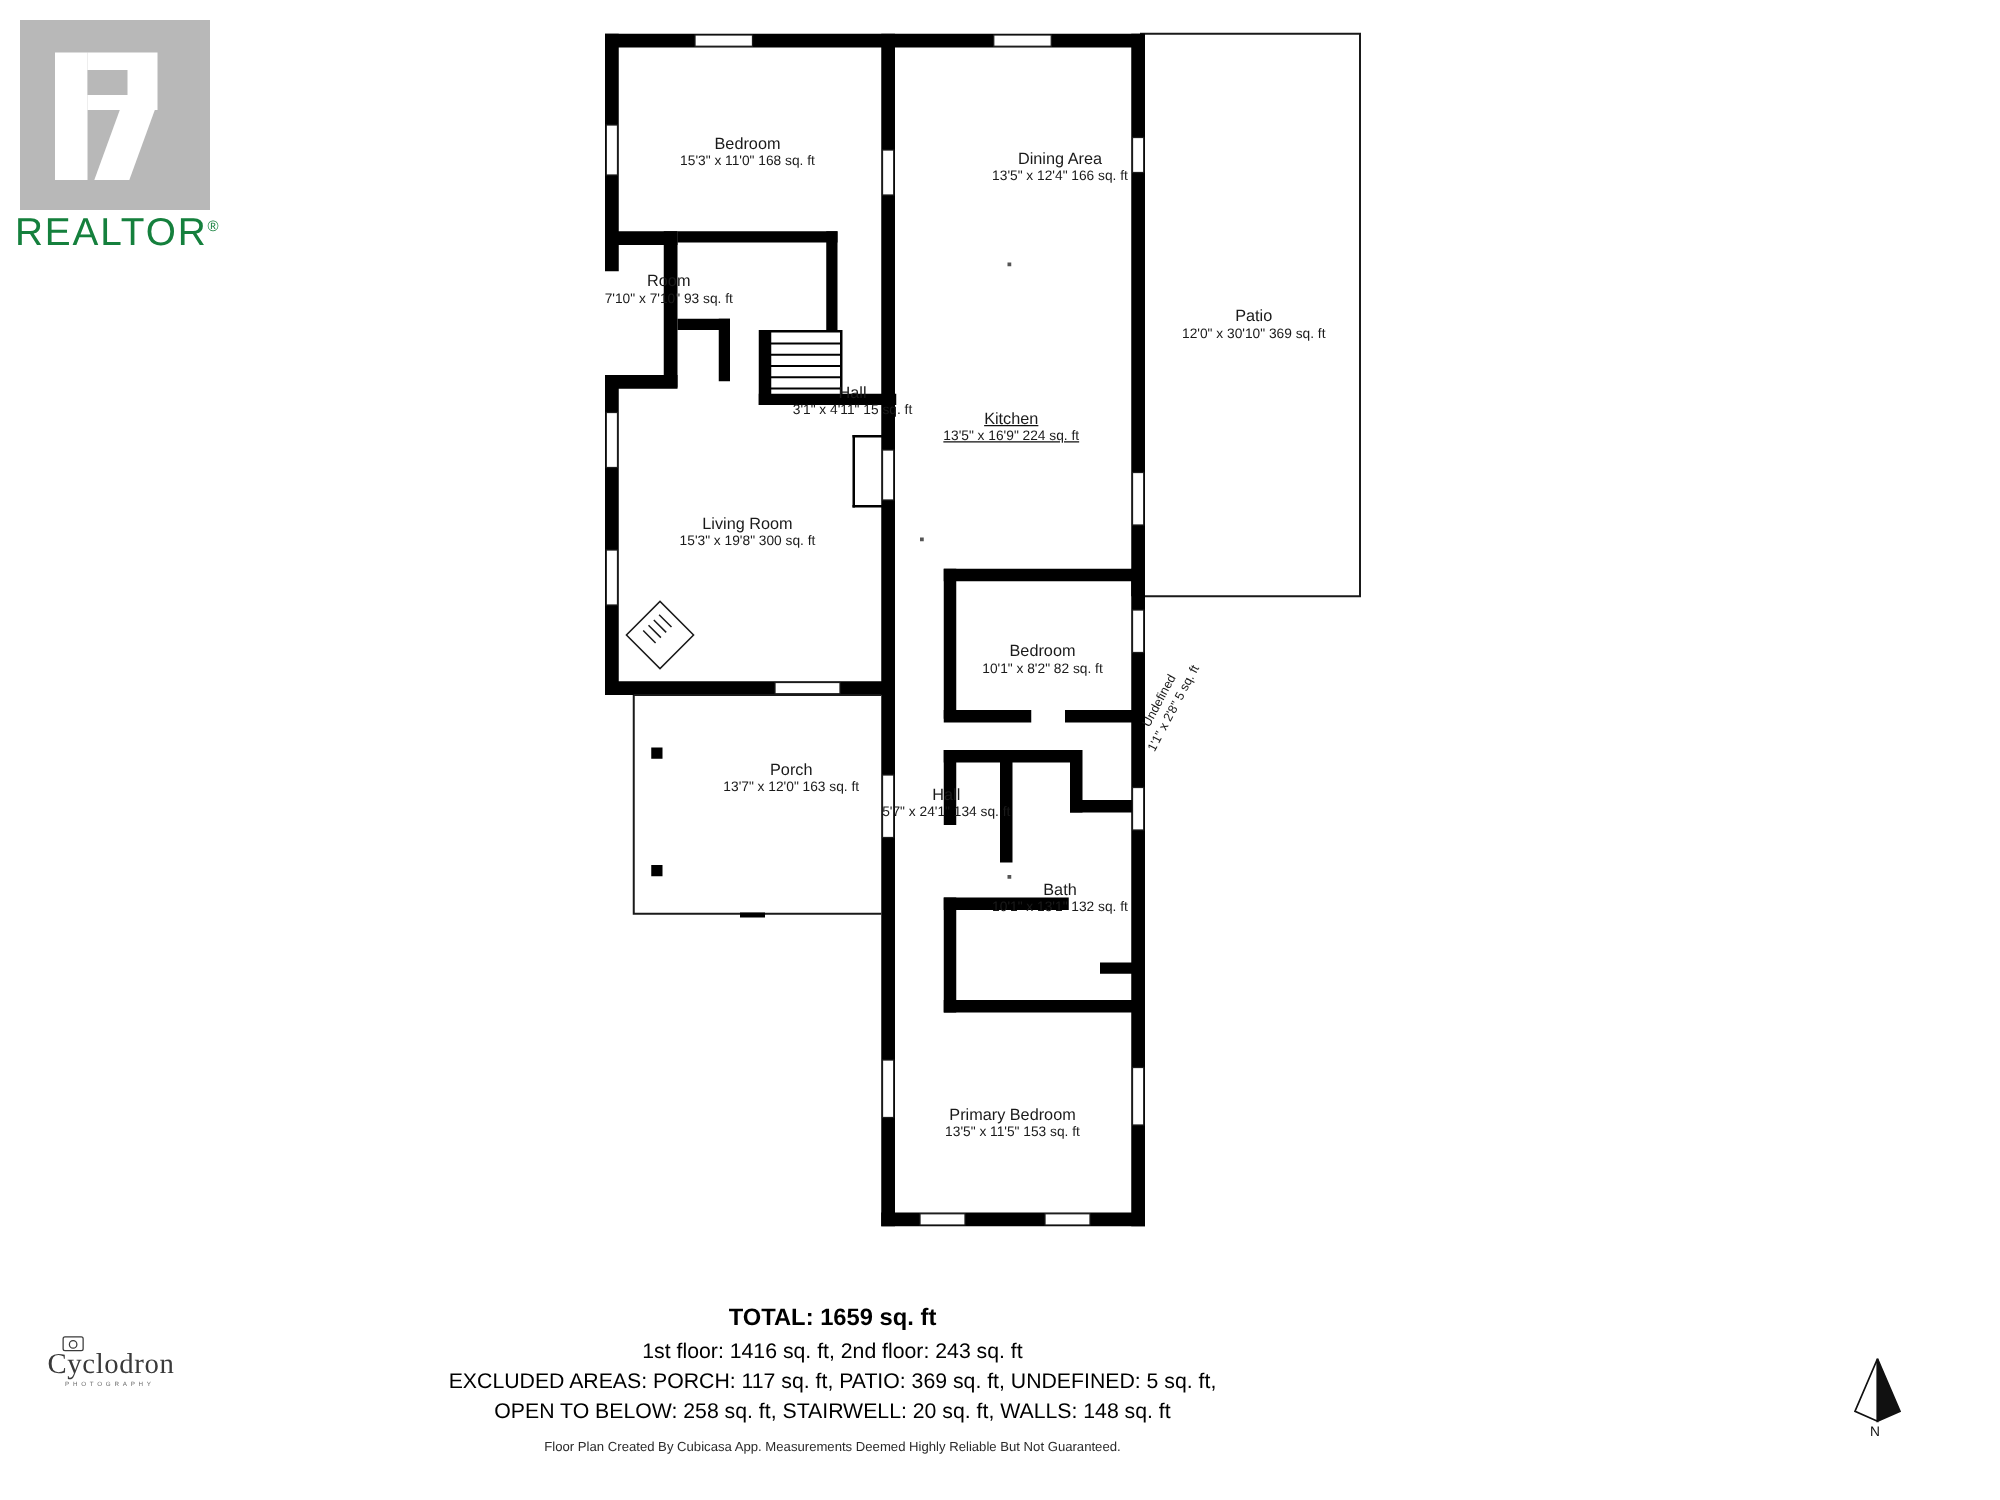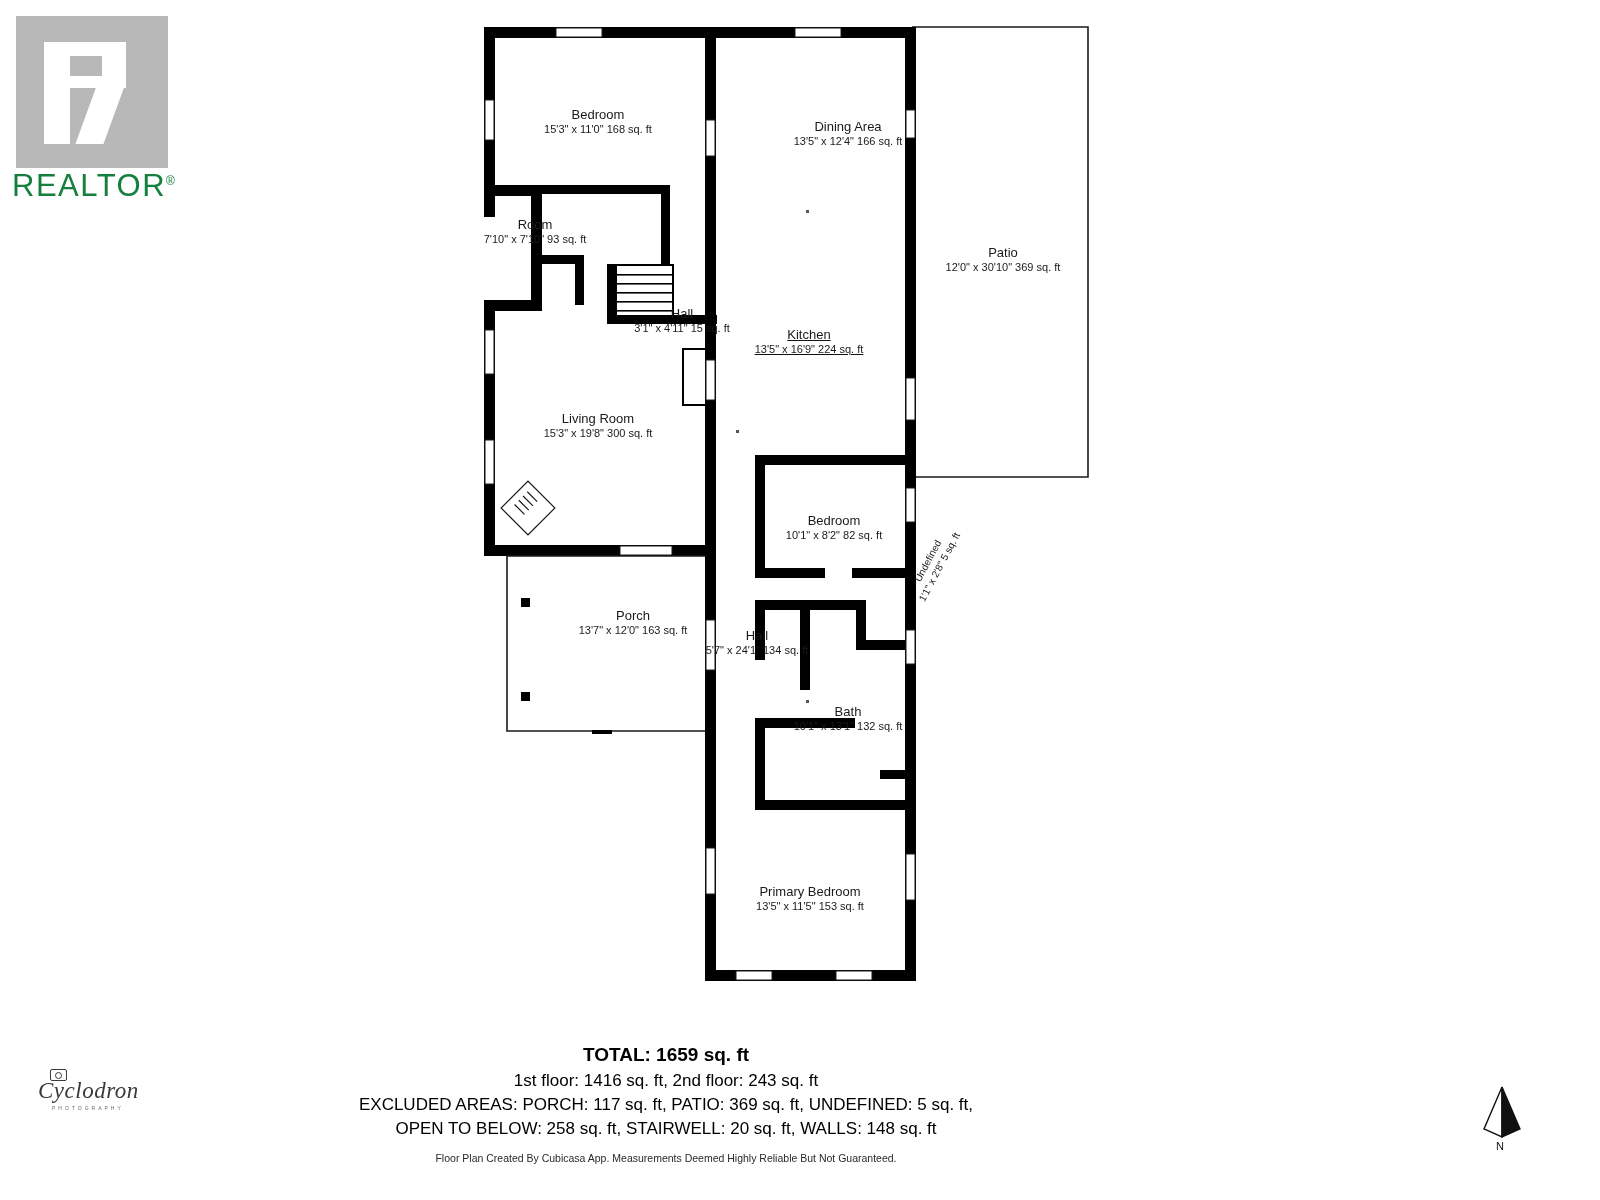--- a/index.html
+++ b/index.html
@@ -84,21 +84,20 @@
   #photog {
     position: absolute;
     left: 38px;
     top: 1078px;
     width: 110px;
     height: 46px;
     color: #3a3a3a;
   }
   #photog .cy-name {
     font-family: "Liberation Serif", serif;
-    font-style: italic;
     font-size: 23px;
     letter-spacing: 0.5px;
   }
   #photog .cy-sub {
     font-size: 5px;
     letter-spacing: 3px;
     margin-top: 1px;
     margin-left: 14px;
     color: #6a6a6a;
   }

